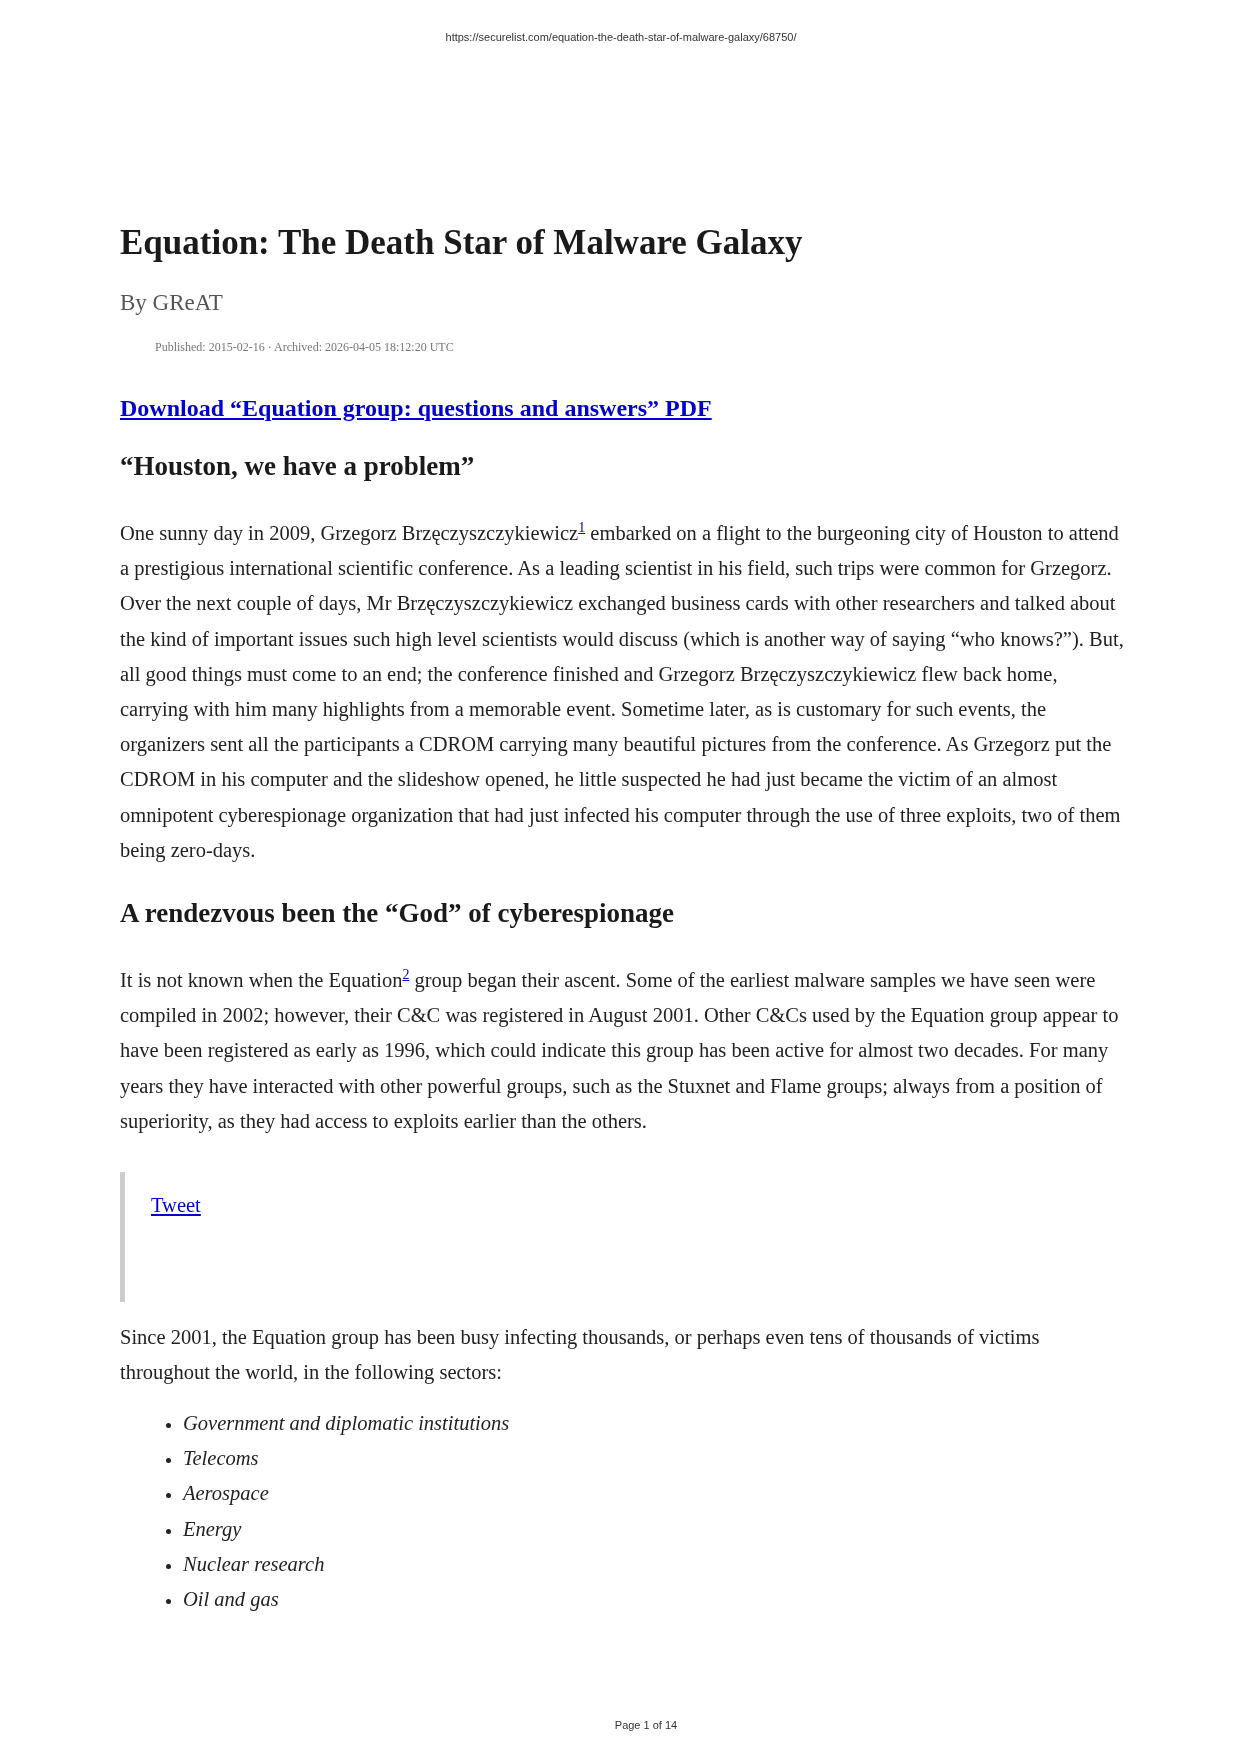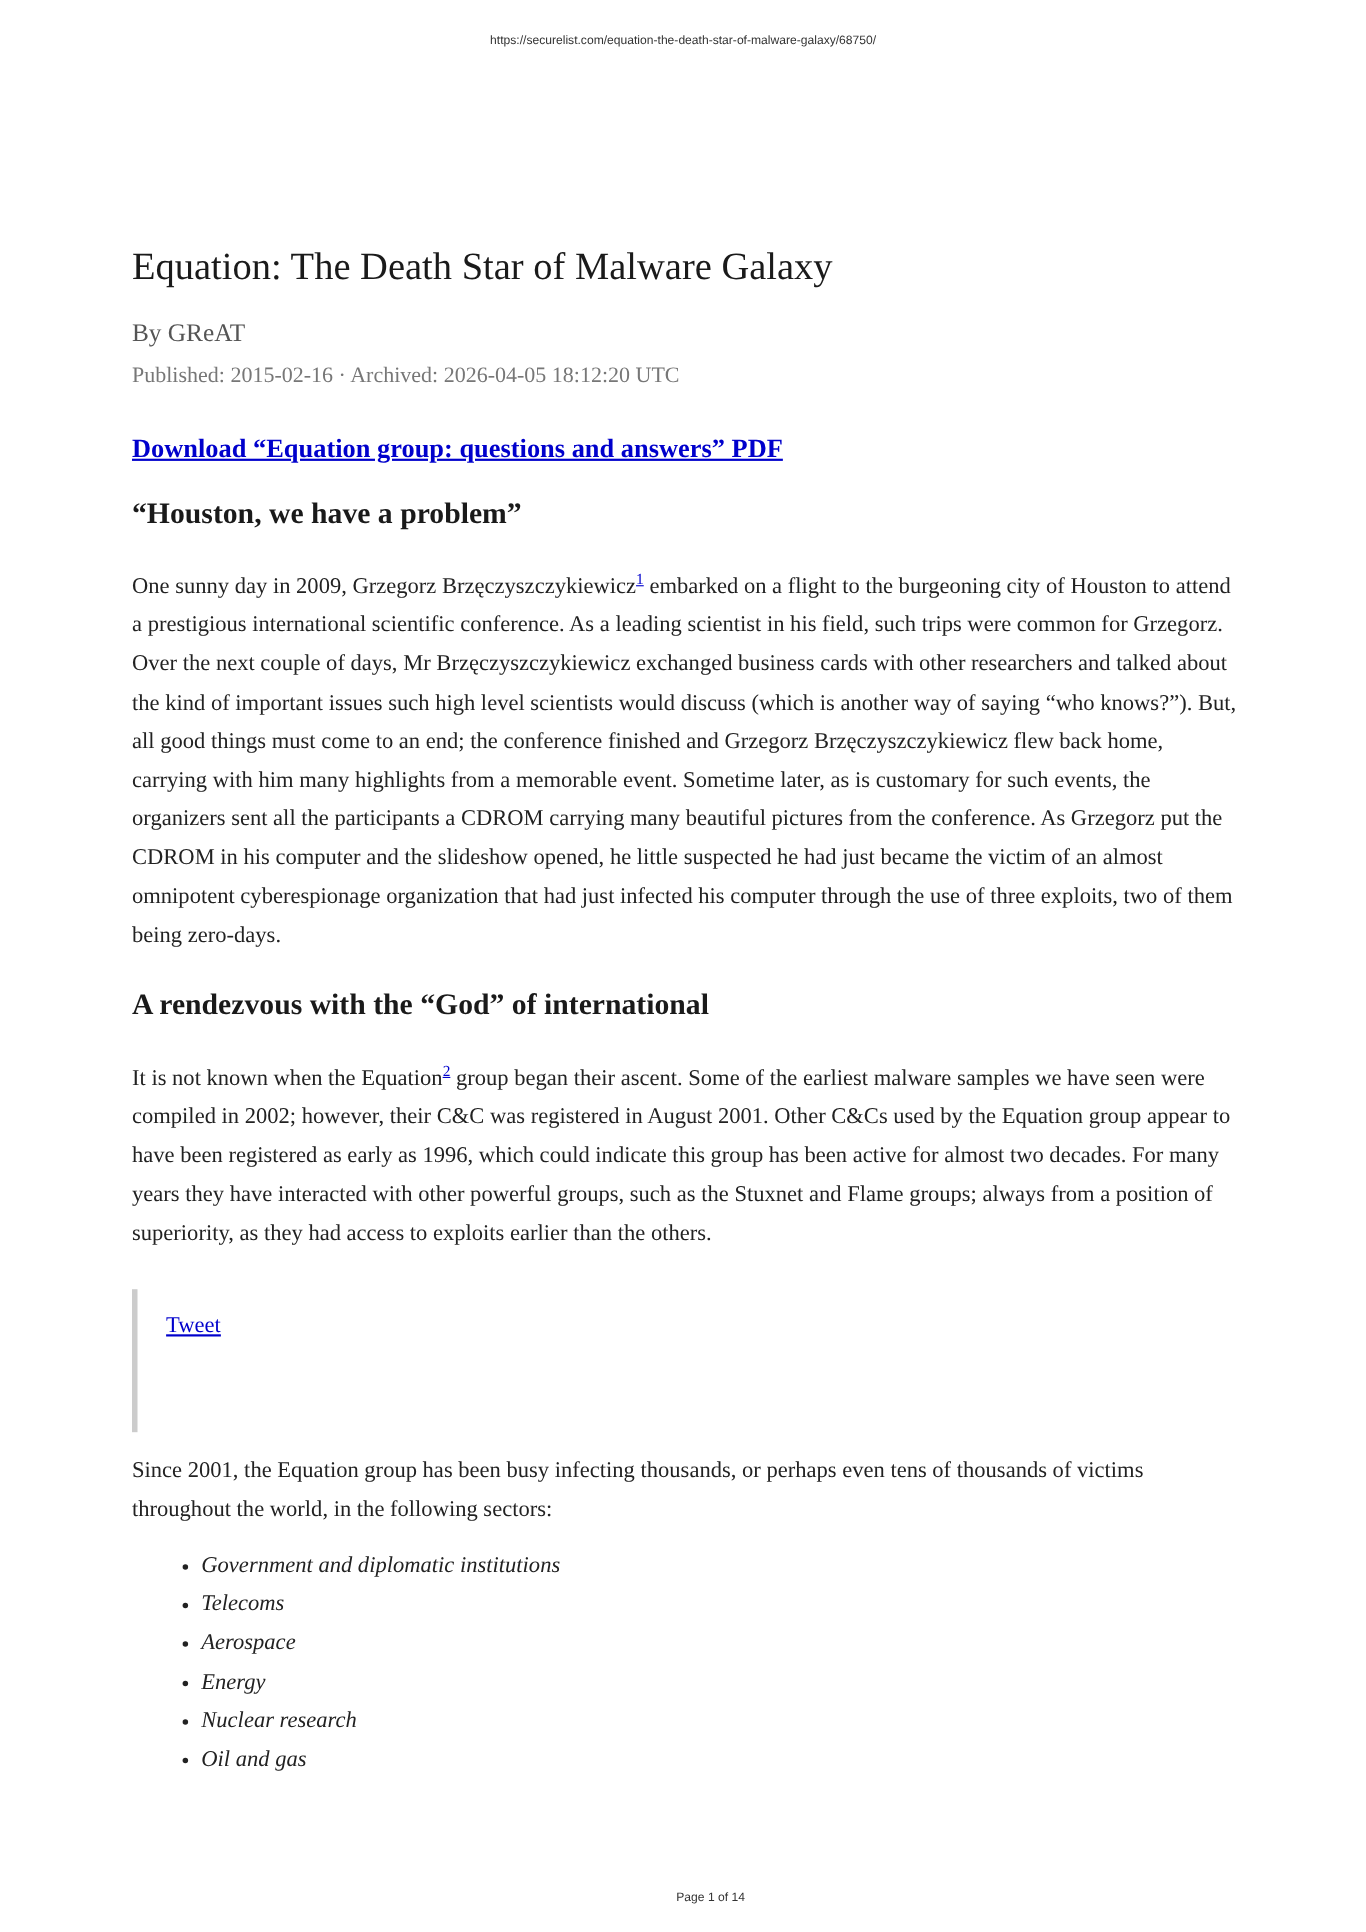--- a/index.html
+++ b/index.html
@@ -3,23 +3,23 @@
 <meta charset="utf-8">
 <style>
   html, body { margin: 0; padding: 0; background: #ffffff; }
   body { width: 1242px; height: 1756px; position: relative; overflow: hidden;
          font-family: "Liberation Serif", serif; color: #222222; }
   .header-url { position: absolute; top: 31px; left: 0; width: 1242px; text-align: center;
          font-family: "Liberation Sans", sans-serif; font-size: 11px; color: #333333; }
   .footer-page { position: absolute; top: 1719px; left: 0; width: 1242px; text-align: center;
          font-family: "Liberation Sans", sans-serif; font-size: 11px; color: #333333; padding-left: 25px; }
   .content { position: absolute; left: 120px; top: 210px; width: 1010px; }
-  h1 { margin: 0; font-size: 35px; font-weight: normal; color: #1a1a1a; line-height: 56px; position:absolute; top: 5px; }
+  h1 { margin: 0; font-size: 35px; font-weight: bold; color: #1a1a1a; line-height: 56px; position:absolute; top: 5px; }
   .byline { position: absolute; top: 80px; font-size: 23px; color: #555555; }
-  .meta { position: absolute; top: 120px; font-size: 20px; color: #777777; }
+  .meta { position: absolute; top: 130px; font-size: 12px; color: #777777; margin-left: 35px; }
   .dl-link { position: absolute; top: 185px; font-size: 24px; font-weight: bold; color: #0000cc; text-decoration: underline; }
   h2 { margin: 0; font-size: 27px; font-weight: bold; color: #1a1a1a; position: absolute; }
   .para { position: absolute; font-size: 20.5px; line-height: 35.2px; margin: 0; width: 1010px; }
   .para sup a, .fn { color: #0000cc; text-decoration: underline; font-size: 14px; vertical-align: super; line-height: 0; }
   .quote { position: absolute; left: 0; top: 962px; width: 1010px; border-left: 5px solid #cccccc; padding-left: 26px; box-sizing: border-box; height: 130px; }
   .quote-text { font-size: 20.5px; line-height: 35px; color: #666666; margin: 0; padding-top: 8px; }
   .tweet { display: inline-block; margin-top: 22px; font-size: 20.5px; color: #0000cc; text-decoration: underline; }
   ul.sectors { position: absolute; left: 0; top: 1196px; margin: 0; padding-left: 63px; font-size: 20.5px; }
   ul.sectors li { line-height: 35.2px; padding-left: 0; font-style: italic; }
   ul.sectors li::marker { font-size: 18px; }
@@ -31,21 +31,21 @@
 
 <div class="content">
   <h1>Equation: The Death Star of Malware Galaxy</h1>
   <div class="byline">By GReAT</div>
   <div class="meta">Published: 2015-02-16 · Archived: 2026-04-05 18:12:20 UTC</div>
   <a class="dl-link" href="#">Download “Equation group: questions and answers” PDF</a>
 
   <h2 style="top:241px;">“Houston, we have a problem”</h2>
   <p class="para" style="top:306px;"><span>One sunny day in 2009, Grzegorz Brzęczyszczykiewicz</span><a href="#" class="fn">1</a><span> embarked on a flight to the burgeoning city of Houston to attend a prestigious international scientific conference. As a leading scientist in his field, such trips were common for Grzegorz. Over the next couple of days, Mr Brzęczyszczykiewicz exchanged business cards with other researchers and talked about  the kind of important issues such high level scientists would discuss (which is another way of saying “who knows?”).  But, all good things must come to an end; the conference finished and Grzegorz Brzęczyszczykiewicz flew back home, carrying with him many highlights from a memorable event. Sometime later, as is customary for such events, the organizers sent all the participants a CDROM carrying many beautiful pictures from the conference. As Grzegorz put the CDROM in his computer and the slideshow opened, he little suspected he had just became the victim of an almost omnipotent cyberespionage organization that had just infected his computer through the use of three exploits, two of them being zero-days.</span></p>
 
-  <h2 style="top:688px;">A rendezvous with the “God” of international</h2>
+  <h2 style="top:688px;">A rendezvous been the “God” of cyberespionage</h2>
   <p class="para" style="top:753px;"><span>It is not known when the Equation</span><a href="#" class="fn">2</a><span> group began their ascent. Some of the earliest malware samples we have seen were compiled in 2002; however, their C&amp;C was registered in August 2001. Other C&amp;Cs used by the Equation group appear to have been registered as early as 1996, which could indicate this group has been active for almost two decades. For many years they have interacted with other powerful groups, such as the Stuxnet and Flame groups; always from a position of superiority, as they had access to exploits earlier than the others.</span></p>
 
   <div class="quote">
     <a href="#" class="tweet">Tweet</a>
   </div>
 
   <p class="para" style="top:1110px;">Since 2001, the Equation group has been busy infecting thousands, or perhaps even tens of thousands of victims throughout the world, in the following sectors:</p>
 
   <ul class="sectors">
     <li>Government and diplomatic institutions</li>

